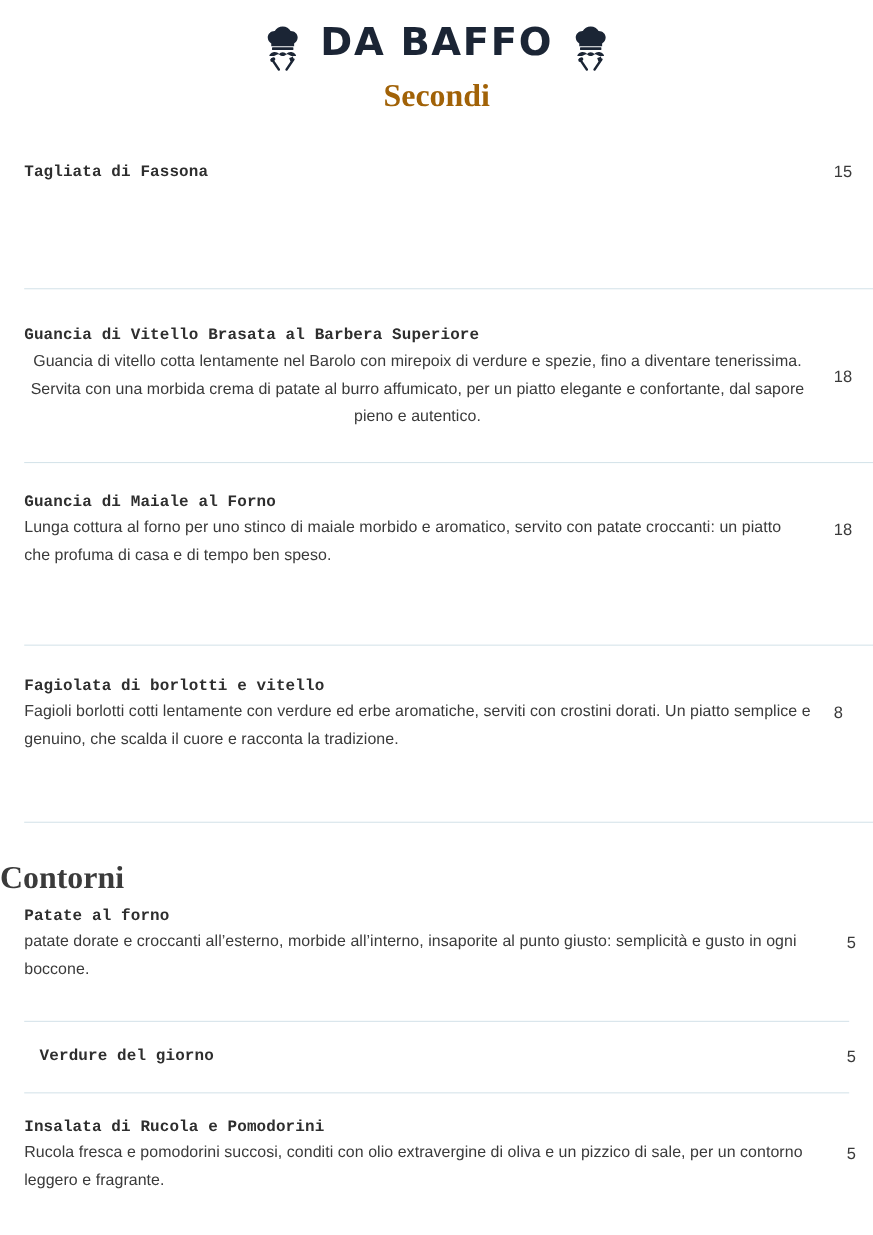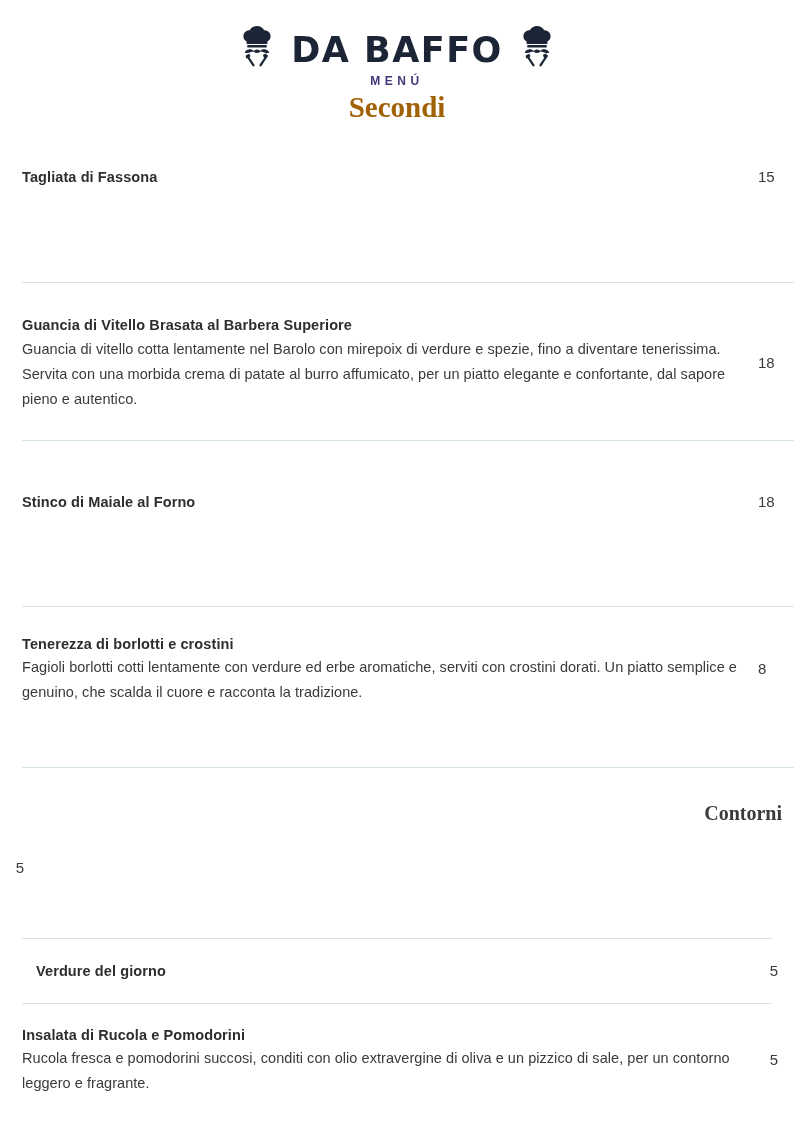--- a/index.html
+++ b/index.html
@@ -17,21 +17,21 @@
     -webkit-font-smoothing: antialiased;
   }
 
   
   .header {
     padding-top: 22px;
     text-align: center;
   }
   .brand-row {
     display: flex;
-    align-items: flex-end;
+    align-items: flex-start;
     justify-content: center;
     gap: 14px;
     height: 46px;
   }
   .chef-icon { width: 40px; height: 44px; display: block; }
   .brand-name {
     font-family: "DejaVu Sans", sans-serif;
     font-weight: 800;
     font-size: 35px;
     letter-spacing: 1.5px;
@@ -54,39 +54,39 @@
     color: #a16207;
     margin-top: 4px;
     line-height: 1.1;
   }
 
   
   .section { position: relative; }
   .section-title-mid {
     font-family: "Liberation Serif", serif;
     font-weight: 700;
-    font-size: 20px;
+    font-size: 29px;
     color: #3b3b3b;
-    text-align: right;
+    text-align: left;
     padding-right: 12px;
   }
 
   
   .menu-item {
     display: flex;
     align-items: center;
     box-sizing: border-box;
   }
   .item-text {
     flex: 1 1 auto;
     min-width: 0;
     padding-left: 22px;
   }
   .item-name {
-    font-family: Liberation Sans, sans-serif;
+    font-family: Liberation Mono, monospace;
     font-weight: 700;
     font-size: 14.5px;
     color: #2e2e2e;
     line-height: 1.55;
     letter-spacing: 0.1px;
   }
   .item-desc {
     font-family: "Liberation Sans", sans-serif;
     font-weight: 400;
     font-size: 14.5px;
@@ -152,80 +152,84 @@
           <path d="M9.6 31.1c-.5.3-.6 1-.3 1.5l6.3 9.3c.4.5 1.1.7 1.6.3.5-.4.6-1 .3-1.5l-6.3-9.3c-.4-.5-1.1-.6-1.6-.3z"></path>
           <path d="M30.4 31.1c.5.3.6 1 .3 1.5l-6.3 9.3c-.4.5-1.1.7-1.6.3-.5-.4-.6-1-.3-1.5l6.3-9.3c.4-.5 1.1-.6 1.6-.3z"></path>
           <ellipse cx="11" cy="32.2" rx="2.5" ry="1.8" transform="rotate(-35 11 32.2)"></ellipse>
           <path d="M27.4 30.2c.9-.3 1.9.2 2.2 1.1.3.9-.2 1.9-1.1 2.2l-1.5.5-1.1-3.3z"></path>
           <rect x="28.1" y="29.2" width="1.1" height="3.6" rx="0.5" transform="rotate(18 28.6 31)"></rect>
         </g>
       </svg>
     </span>
   </div>
 
-  <div class="menu-word">MENÚ</div>
   <div class="section-title">Secondi</div>
 </div>
 
 <div class="section secondi">
 
   <div class="menu-item" style="height:106px;">
     <div class="item-text">
       <div class="item-name">Tagliata di Fassona</div>
     </div>
     <div class="item-price">15</div>
   </div>
 
   <div style="height:44px;"></div>
   <hr class="divider sec-divider">
   <div style="height:16px;"></div>
 
   <div class="menu-item" style="height:112px;">
     <div class="item-text">
       <div class="item-name">Guancia di Vitello Brasata al Barbera Superiore</div>
-      <div class="item-desc" style="white-space:pre-line;">Guancia di vitello cotta lentamente nel Barolo con mirepoix di verdure e spezie, fino a diventare tenerissima.
+      <div class="item-desc" style="white-space:pre-line;text-align:center;">Guancia di vitello cotta lentamente nel Barolo con mirepoix di verdure e spezie, fino a diventare tenerissima.
 Servita con una morbida crema di patate al burro affumicato, per un piatto elegante e confortante, dal sapore pieno e autentico.</div>
     </div>
     <div class="item-price">18</div>
   </div>
 
   <div style="height:13px;"></div>
   <hr class="divider sec-divider">
   <div style="height:17px;"></div>
 
   <div class="menu-item" style="height:72px;">
     <div class="item-text">
-      <div class="item-name">Stinco di Maiale al Forno</div>
+      <div class="item-name">Guancia di Maiale al Forno</div>
+      <div class="item-desc">Lunga cottura al forno per uno stinco di maiale morbido e aromatico, servito con patate croccanti: un piatto che profuma di casa e di tempo ben speso.</div>
     </div>
     <div class="item-price">18</div>
   </div>
 
   <div style="height:60px;"></div>
   <hr class="divider sec-divider">
   <div style="height:18px;"></div>
 
   <div class="menu-item" style="height:72px;">
     <div class="item-text">
-      <div class="item-name">Tenerezza di borlotti e crostini</div>
+      <div class="item-name">Fagiolata di borlotti e vitello</div>
       <div class="item-desc">Fagioli borlotti cotti lentamente con verdure ed erbe aromatiche, serviti con crostini dorati. Un piatto semplice e genuino, che scalda il cuore e racconta la tradizione.</div>
     </div>
     <div class="item-price">8</div>
   </div>
 
   <div style="height:54px;"></div>
   <hr class="divider sec-divider">
 </div>
 
 <div class="section contorni">
 
   <div style="height:26px;"></div>
   <div class="section-title-mid">Contorni</div>
   <div style="height:2px;"></div>
 
   <div class="menu-item" style="height:82px;">
+    <div class="item-text">
+      <div class="item-name">Patate al forno</div>
+      <div class="item-desc">patate dorate e croccanti all’esterno, morbide all’interno, insaporite al punto giusto: semplicità e gusto in ogni boccone.</div>
+    </div>
     <div class="item-price">5</div>
   </div>
 
   <div style="height:21px;"></div>
   <hr class="divider">
 
   <div class="menu-item" style="height:48px;padding-left:14px;">
     <div class="item-text">
       <div class="item-name">Verdure del giorno</div>
     </div>

